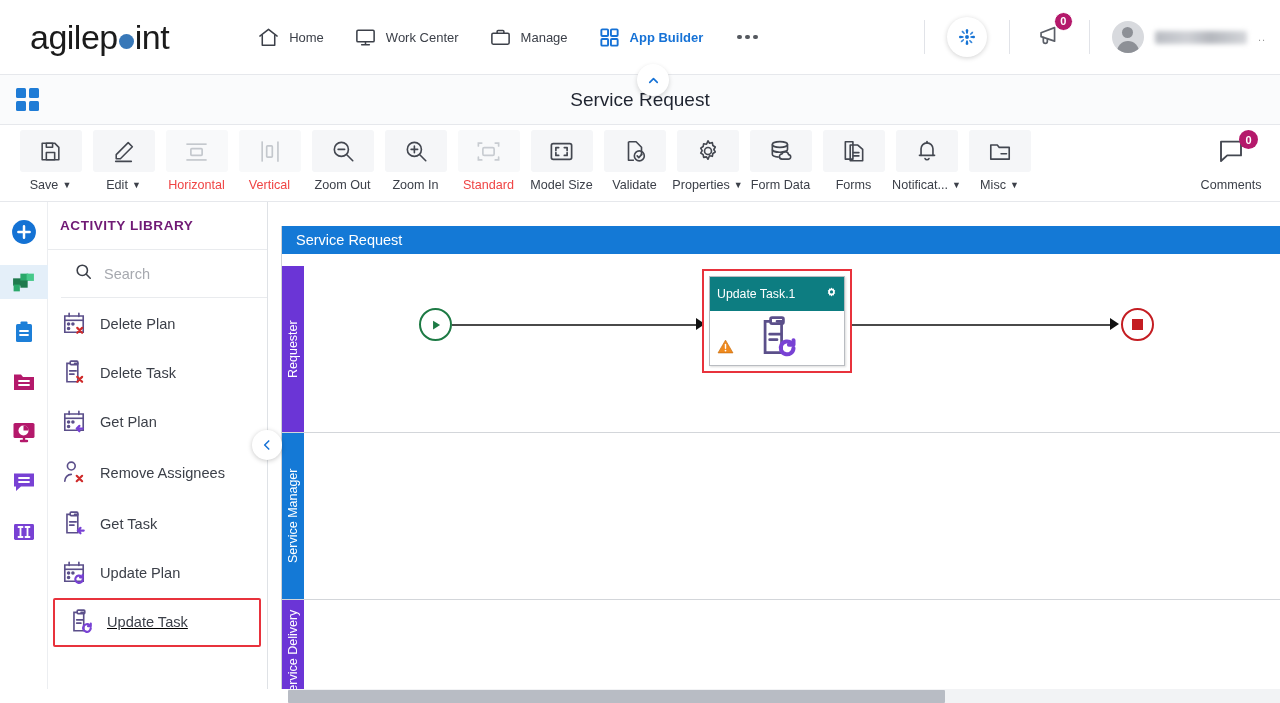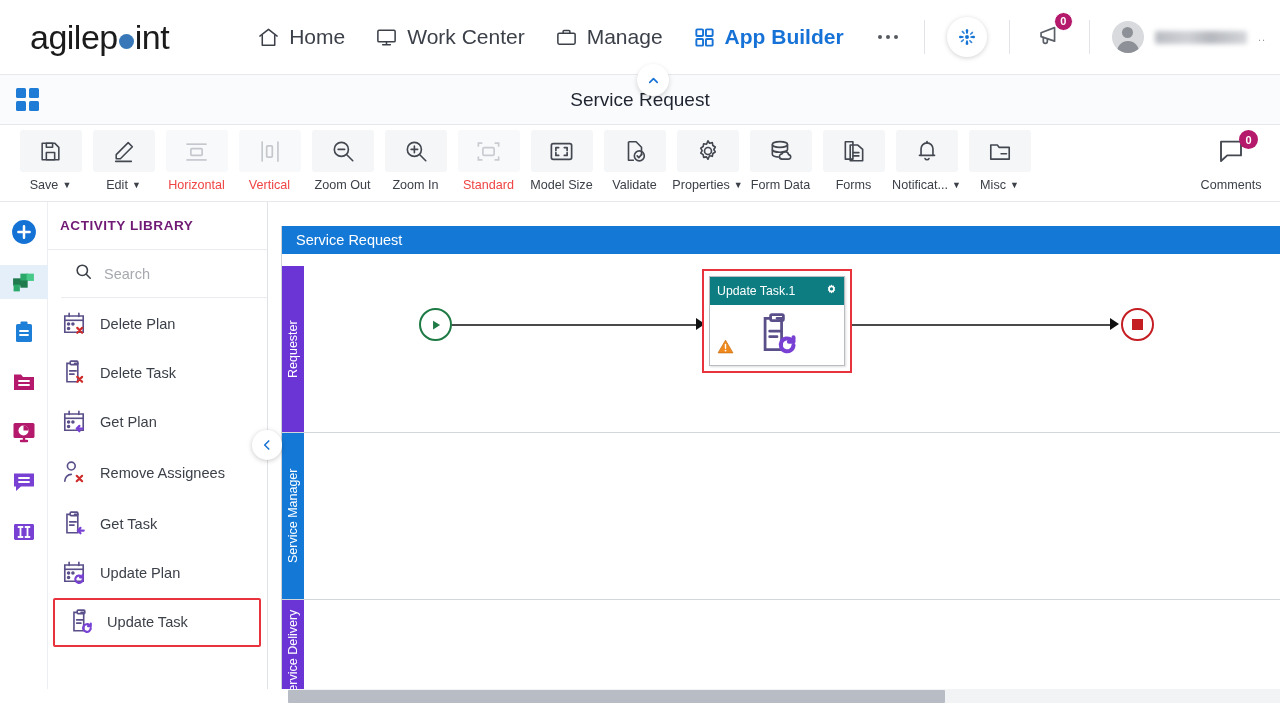--- a/index.html
+++ b/index.html
@@ -27,21 +27,21 @@
     display: inline-block; width: 15px; height: 15px;
     border-radius: 50%; background: #3878b8;
     margin: 0 1px 0 1px;
   }
   .main-nav {
     display: flex; align-items: center;
     margin-left: 88px; gap: 30px;
   }
   .nav-item {
     display: flex; align-items: center; gap: 9px;
-    font-size: 21px; color: #3c4049; cursor: pointer;
+    font-size: 13px; color: #3c4049; cursor: pointer;
   }
   .nav-item.active { color: #1672d6; font-weight: bold; }
   .nav-item svg { display: block; }
   .nav-dots {
     display: flex; gap: 3.5px; align-items: center;
     margin-left: 4px; cursor: pointer;
   }
   .nav-dots i {
     width: 4.5px; height: 4.5px; border-radius: 50%;
     background: #55595f; display: block;
@@ -179,21 +179,21 @@
   .act-search input::placeholder { color: #a6a9af; }
   .act-list { flex: 1; overflow: hidden; padding-top: 2px; }
   .act-item {
     height: 49px; display: flex; align-items: center; gap: 13px;
     padding-left: 13px; cursor: pointer;
   }
   .act-item.two-line { height: 53px; }
   .act-label { font-size: 14.6px; color: #3c4049; line-height: 1.12; }
   .act-item.highlight {
     border: 2.5px solid #e8323c; border-radius: 2px;
-    margin: 0 6px 0 5px; 
+    margin: 0 6px 0 5px;  text-decoration: underline;
   }
 
   
   .panel-handle {
     position: absolute; left: 252px; top: 228px;
     width: 30px; height: 30px; border-radius: 50%;
     background: #fff; box-shadow: 0 1px 5px rgba(0,0,0,.22);
     display: flex; align-items: center; justify-content: center;
     cursor: pointer; z-index: 9;
   }
@@ -257,21 +257,21 @@
     border: 2.5px solid #e8323c; padding: 5px;
     background: #fff;
   }
   .task-inner {
     width: 100%; height: 100%;
     border: 1px solid #b9bcc1; background: #fff;
     box-shadow: 1px 1px 2px rgba(0,0,0,.14);
     display: flex; flex-direction: column;
   }
   .task-head {
-    height: 28px; background: #0d7d81; color: #fff;
+    height: 34px; background: #0d7d81; color: #fff;
     display: flex; align-items: center; justify-content: space-between;
     padding: 0 6px 0 7px; font-size: 12.3px;
   }
   .task-body { flex: 1; position: relative; display:flex; align-items:center; justify-content:center; }
   .task-warn { position: absolute; left: 7px; bottom: 6px; }
 
   
   .h-scroll {
     position: absolute; left: 288px; bottom: 0; right: 0;
     height: 15px; background: #f2f3f5;

